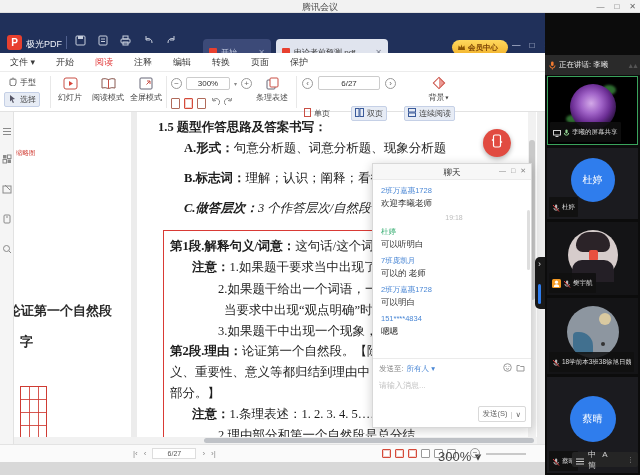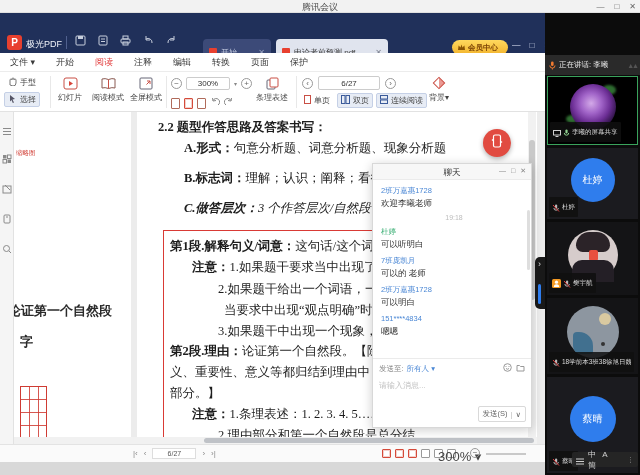--- a/index.html
+++ b/index.html
@@ -36,21 +36,21 @@
   .menu-item { position:relative; padding:2px 2px; }
   .menu-item.active { color:#e23c3c; }
   .menu-item.active::after { content:""; position:absolute; left:0; right:0; bottom:-3px; height:2px; background:#e23c3c; }
   .menu-right { right:6px; top:0; height:19px; display:flex; gap:9px; align-items:center; font-size:8px; color:#666; }
 
   
   .pdf-toolbar { left:0; top:72px; width:545px; height:40px; background:#fff; border-bottom:1px solid #e2e2e2; z-index:2; }
   .vsep { top:4px; width:1px; height:32px; background:#e8e8e8; }
   .mini-btn { display:flex; align-items:center; gap:3px; font-size:8px; color:#444; padding:1px 3px; border:1px solid transparent; border-radius:2px; }
   .mini-btn.sel { background:#e7ecf5; border-color:#c5d0e6; }
-  .big-btn { position:absolute; top:2px; width:36px; text-align:center; font-size:8px; color:#444; }
+  .big-btn { position:absolute; top:2px; width:36px; text-align:center; font-size:8px; color:#444;font-family:Liberation Mono, monospace; }
   .big-btn .ico { height:18px; display:flex; justify-content:center; align-items:center; }
   .zoom-minus,.zoom-plus,.nav-circ { width:11px; height:11px; border:1px solid #999; border-radius:50%; font-size:8px; line-height:9px; text-align:center; color:#666; }
   .zoom-box { width:44px; height:13px; border:1px solid #ccc; border-radius:2px; font-size:8px; color:#333; text-align:center; line-height:12px; background:#fff; }
   .page-box { width:62px; height:14px; border:1px solid #ccc; border-radius:2px; font-size:8px; color:#333; text-align:center; background:#fff; }
   .page-ico { width:9px; height:11px; border:1px solid #b06a5a; border-radius:1px; background:#fff; }
   .page-ico.red { border-color:#d54a3a; box-shadow:inset 0 0 0 1px #f3d0ca; }
   .page-ico.gray { border-color:#999; }
 
   
   .pdf-content { left:0; top:112px; width:545px; height:332px; background:#ececec; overflow:hidden; z-index:1; }
@@ -299,21 +299,21 @@
           </svg>
         </div>
       <div>条理表述</div>
     </div>
     <div class="abs vsep" style="left:296px;"></div>
     <div class="abs" style="left:302px; top:4px; display:flex; gap:5px; align-items:center;">
       <div class="nav-circ">‹</div>
       <input class="page-box" readonly="" value="6/27" style="">
       <div class="nav-circ">›</div>
     </div>
-    <div class="abs" style="left:300px; top:21px; display:flex; gap:3px; align-items:center;">
+    <div class="abs" style="left:300px; top:34px; display:flex; gap:17px; align-items:center;">
       <div class="mini-btn">
         <span><svg width="7" height="9">
               <rect x="0.5" y="0.5" width="6" height="8" fill="none" stroke="#c94f45"></rect>
             </svg></span>
         <span>单页</span>
       </div>
       <div class="mini-btn sel">
         <span><svg width="9" height="9">
               <rect x="0.5" y="0.5" width="3.5" height="8" fill="none" stroke="#3a5a9a"></rect>
               <rect x="5" y="0.5" width="3.5" height="8" fill="none" stroke="#3a5a9a"></rect>
@@ -343,21 +343,21 @@
     <div class="page-left">
       <div class="left-line" style="left:-6px; top:190px;">论证第一个自然段</div>
       <div class="left-line" style="left:6px; top:221px;">字</div>
     </div>
     <div class="red-grid"></div>
     <div class="page-gap"></div>
     <div class="page-main"></div>
 
     <div class="red-box"></div>
 
-    <div class="doc-line" style="left:158px; top:7px;"><span class="b">2.2 题型作答思路及答案书写：</span><span></span></div>
+    <div class="doc-line" style="left:158px; top:7px;"><span class="b">1.5 题型作答思路及答案书写：</span><span></span></div>
     <div class="doc-line" style="left:184px; top:28px;"><span class="b">A.形式：</span><span>句意分析题、词意分析题、现象分析题</span></div>
     <div class="doc-line" style="left:184px; top:58px;"><span class="b">B.标志词：</span><span>理解；认识；阐释；看待</span></div>
     <div class="doc-line" style="left:184px; top:88px;font-style:italic;"><span class="b">C.做答层次：</span><span>3 个作答层次/自然段</span></div>
     <div class="doc-line" style="left:170px; top:126px;"><span class="b">第1段.解释句义/词意：</span><span>这句话/这个词表明</span></div>
     <div class="doc-line" style="left:192px; top:147px;"><span class="b">注意：</span><span>1.如果题干要求当中出现了“观点</span></div>
     <div class="doc-line" style="left:218px; top:169px;"><span>2.如果题干给出一个词语，一般不</span></div>
     <div class="doc-line" style="left:224px; top:190px;"><span>当要求中出现“观点明确”时，</span></div>
     <div class="doc-line" style="left:218px; top:211px;"><span>3.如果题干中出现一个现象，第—</span></div>
     <div class="doc-line" style="left:170px; top:231px;"><span class="b">第2段.理由：</span><span>论证第一个自然段。【除对策</span></div>
     <div class="doc-line" style="left:170px; top:252px;"><span>义、重要性、意义等都归结到理由中；这是得</span></div>

